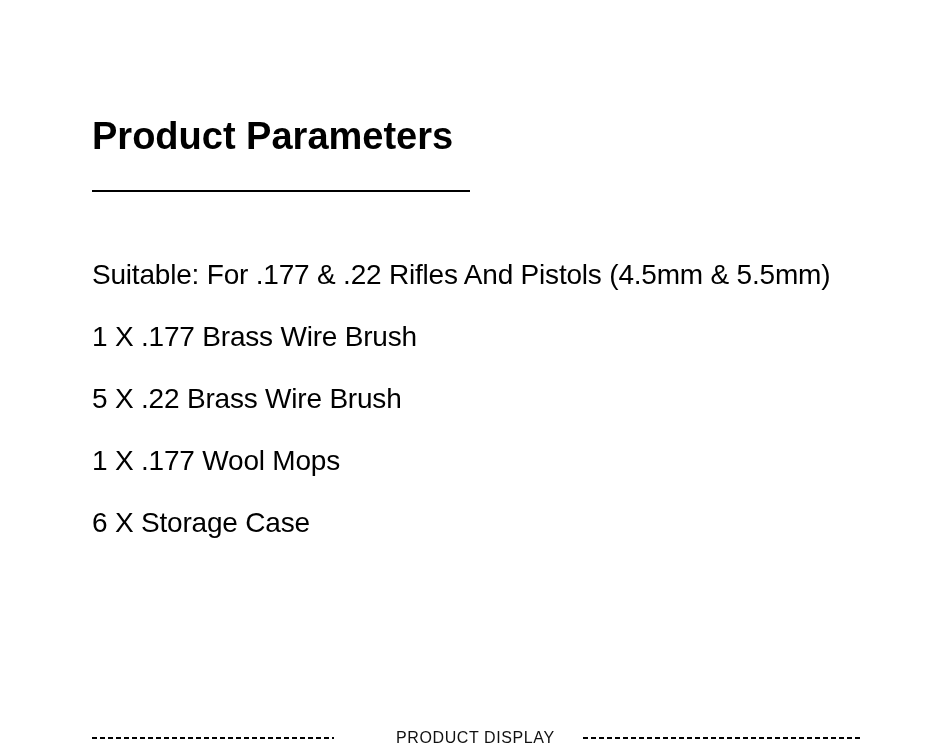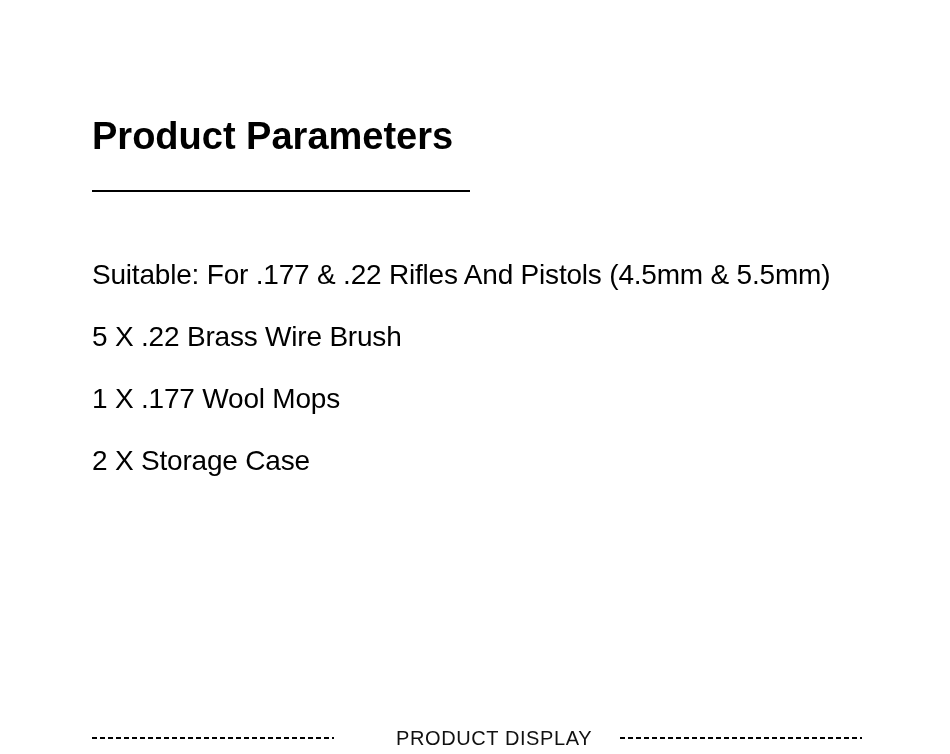--- a/index.html
+++ b/index.html
@@ -64,41 +64,42 @@
   .dashed-left {
     width: 242px;
     flex: 0 0 auto;
   }
   .dashed-right {
     flex: 1 1 auto;
   }
   .divider-label {
     flex: 0 0 auto;
     margin: 0 28px 0 62px;
-    font-size: 20px;
+    font-size: 16px;
     line-height: 22px;
     font-weight: 400;
     letter-spacing: 0.6px;
     color: #111111;
     white-space: nowrap;
   }
 </style>
 </head>
 <body>
 
 <div class="page">
   <div class="content">
     <h1 class="page-title">Product Parameters</h1>
     <div class="title-underline"></div>
 
     <div class="spec-list">
       <p class="spec-item">Suitable: For .177 &amp; .22 Rifles And Pistols (4.5mm &amp; 5.5mm)</p>
+      <p class="spec-item">1 X .177 Brass Wire Brush</p>
       <p class="spec-item">5 X .22 Brass Wire Brush</p>
       <p class="spec-item">1 X .177 Wool Mops</p>
-      <p class="spec-item">2 X Storage Case</p>
+      <p class="spec-item">6 X Storage Case</p>
     </div>
   </div>
 
   <div class="section-divider">
     <div class="dashed-line dashed-left"></div>
     <div class="divider-label">PRODUCT DISPLAY</div>
     <div class="dashed-line dashed-right"></div>
   </div>
 </div>
 

